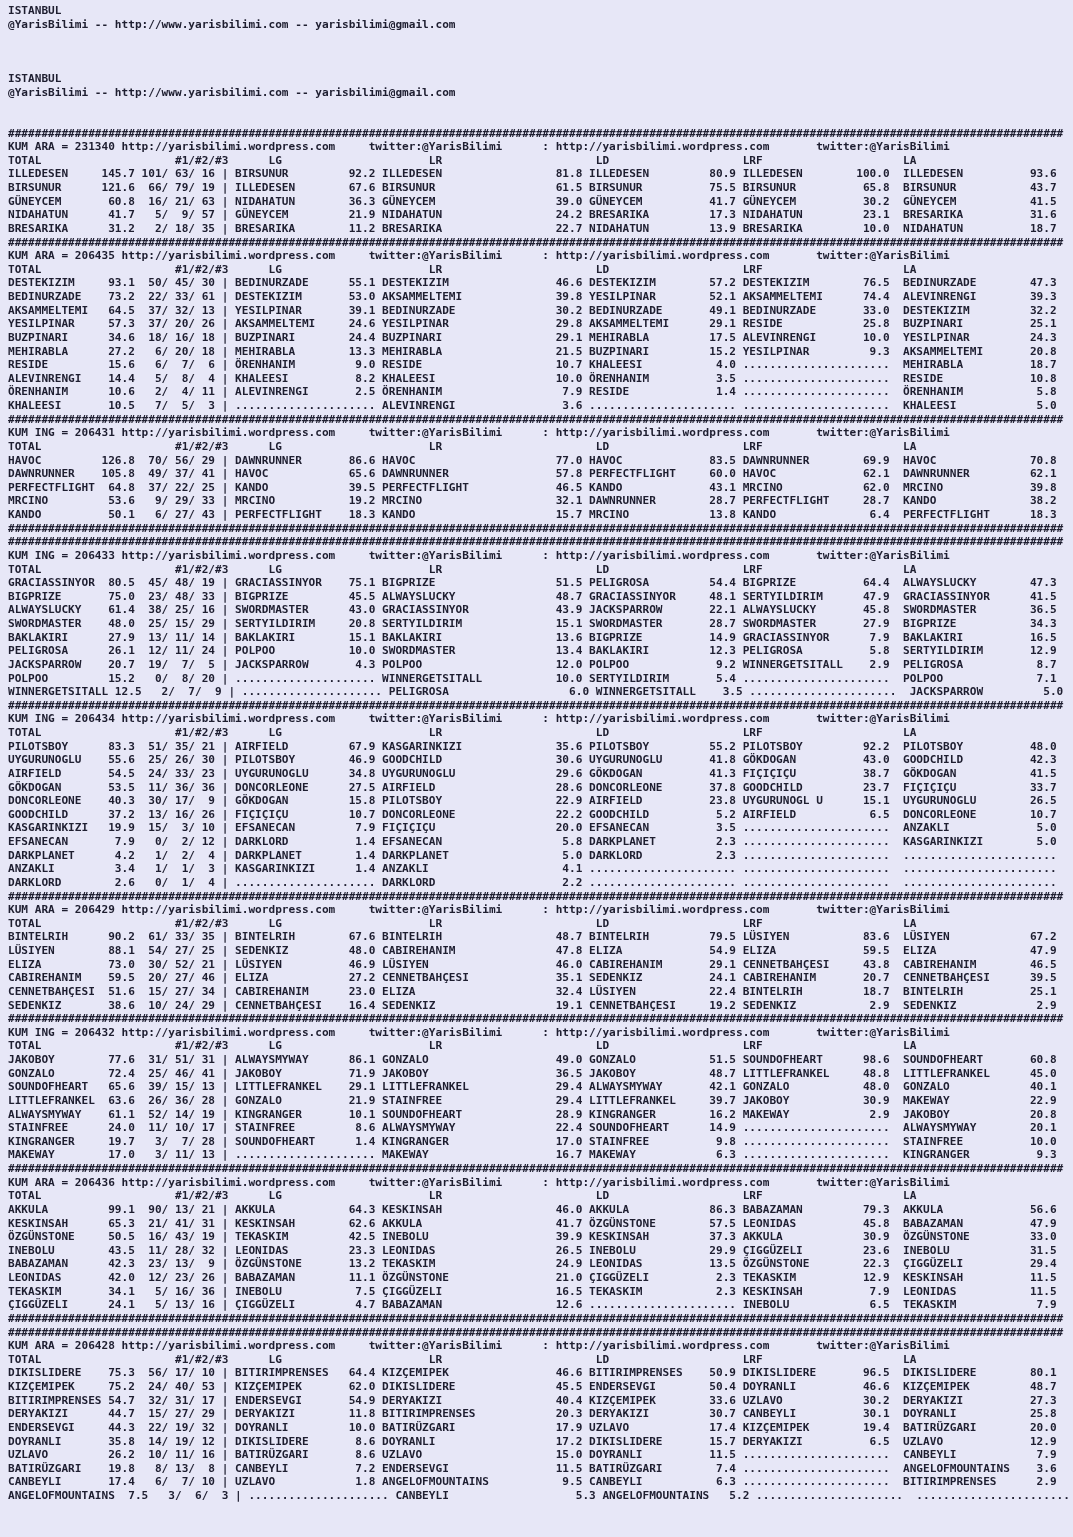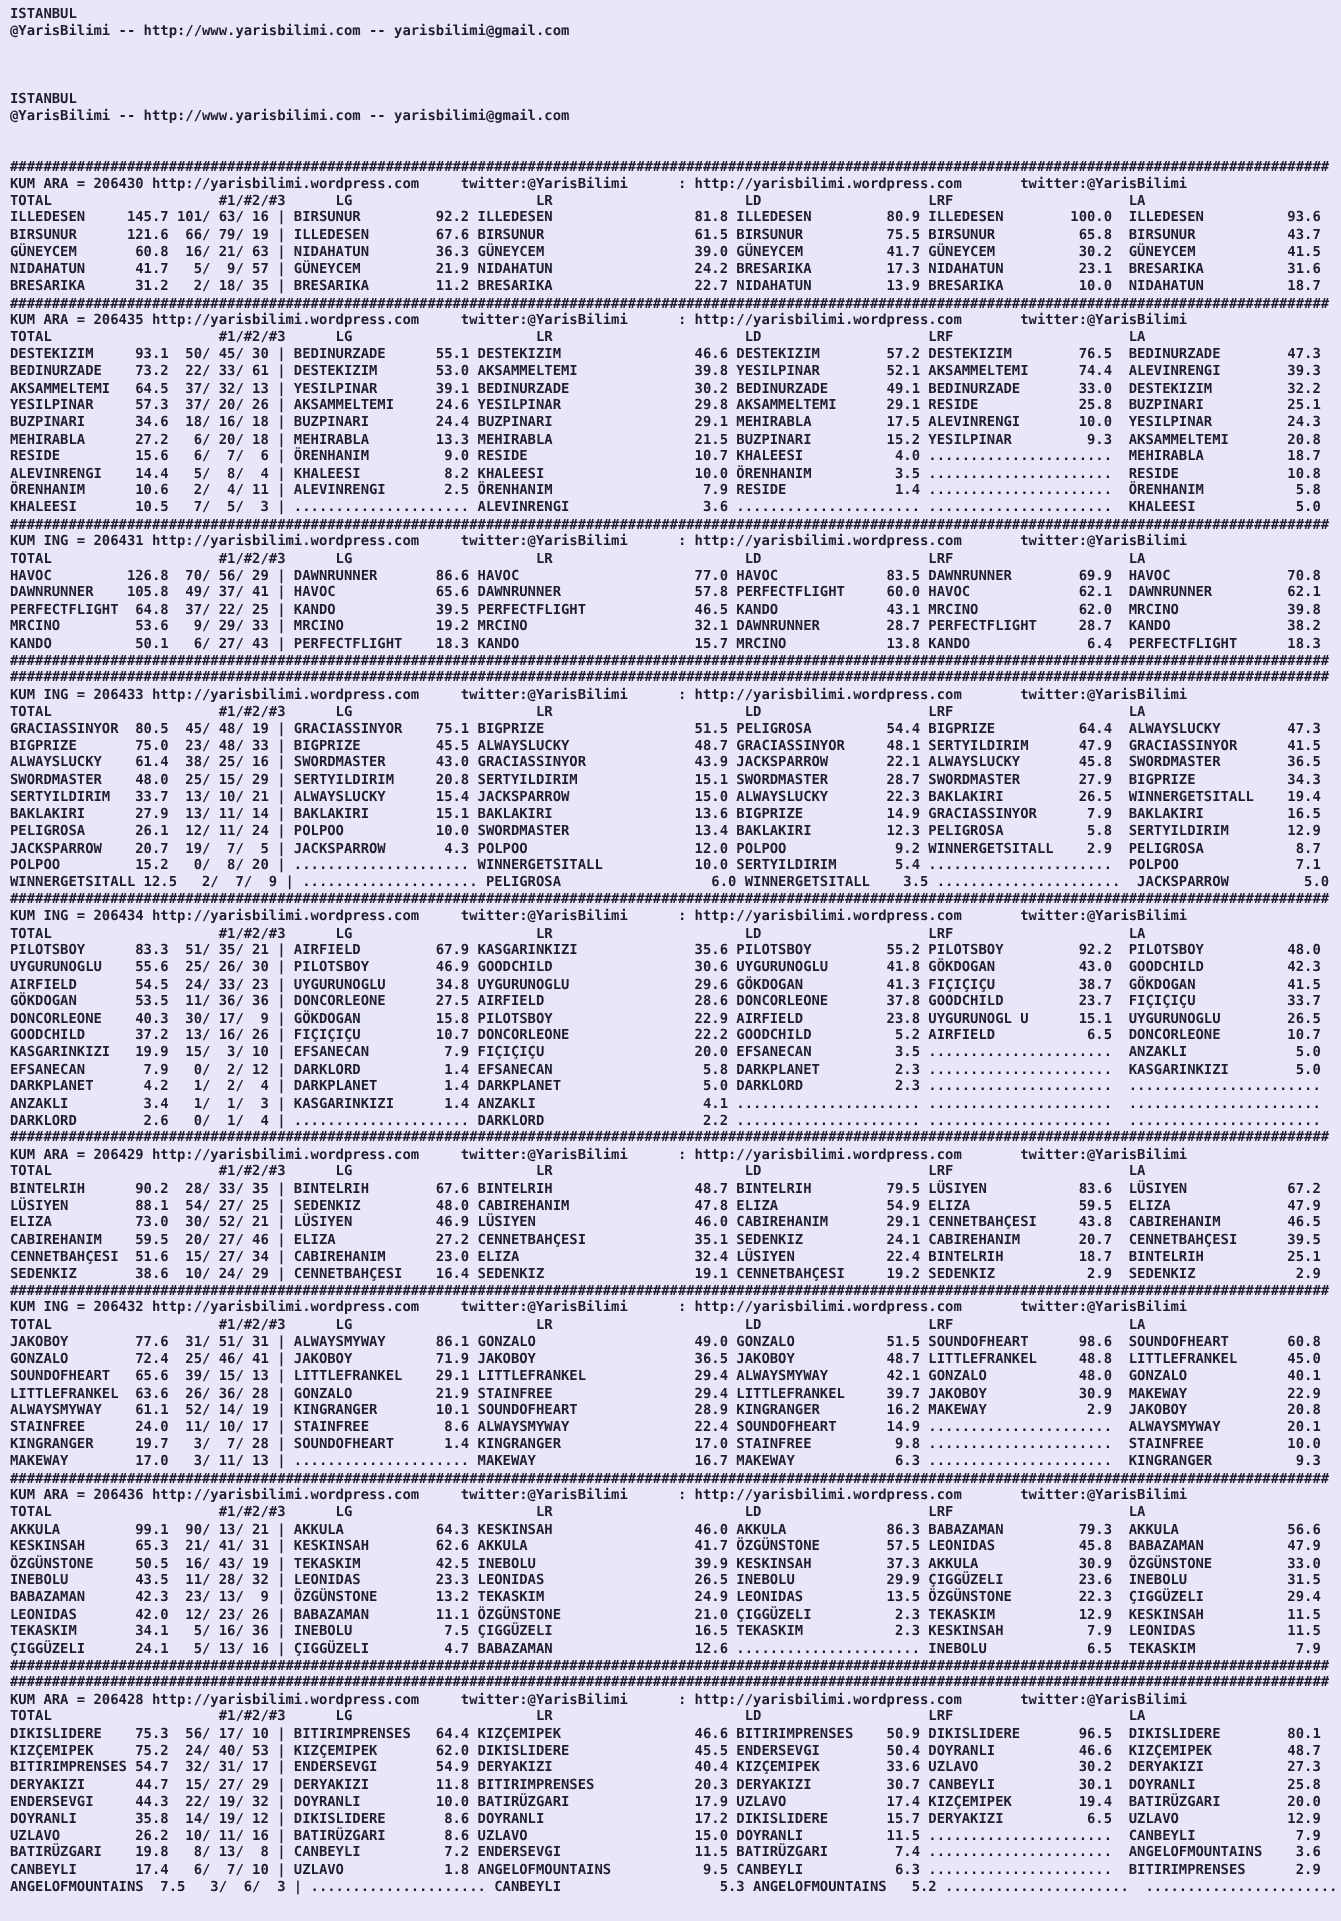--- a/index.html
+++ b/index.html
@@ -24,21 +24,21 @@
 
 <div class="screen">
   <div class="line">ISTANBUL</div>
   <div class="line">@YarisBilimi -- http://www.yarisbilimi.com -- yarisbilimi@gmail.com</div>
   <div class="spacer-3"></div>
   <div class="line">ISTANBUL</div>
   <div class="line">@YarisBilimi -- http://www.yarisbilimi.com -- yarisbilimi@gmail.com</div>
   <div class="spacer-2"></div>
   <div id="race-sections">
       <div class="line">##############################################################################################################################################################</div>
-      <div class="line">KUM ARA = 206430 http://yarisbilimi.wordpress.com     twitter:@YarisBilimi      : http://yarisbilimi.wordpress.com       twitter:@YarisBilimi</div>
+      <div class="line">KUM ARA = 231340 http://yarisbilimi.wordpress.com     twitter:@YarisBilimi      : http://yarisbilimi.wordpress.com       twitter:@YarisBilimi</div>
       <div class="line">TOTAL                    #1/#2/#3      LG                      LR                       LD                    LRF                     LA</div>
       <div class="line">ILLEDESEN     145.7 101/ 63/ 16 | BIRSUNUR         92.2 ILLEDESEN                 81.8 ILLEDESEN         80.9 ILLEDESEN        100.0  ILLEDESEN          93.6</div>
       <div class="line">BIRSUNUR      121.6  66/ 79/ 19 | ILLEDESEN        67.6 BIRSUNUR                  61.5 BIRSUNUR          75.5 BIRSUNUR          65.8  BIRSUNUR           43.7</div>
       <div class="line">GÜNEYCEM       60.8  16/ 21/ 63 | NIDAHATUN        36.3 GÜNEYCEM                  39.0 GÜNEYCEM          41.7 GÜNEYCEM          30.2  GÜNEYCEM           41.5</div>
       <div class="line">NIDAHATUN      41.7   5/  9/ 57 | GÜNEYCEM         21.9 NIDAHATUN                 24.2 BRESARIKA         17.3 NIDAHATUN         23.1  BRESARIKA          31.6</div>
       <div class="line">BRESARIKA      31.2   2/ 18/ 35 | BRESARIKA        11.2 BRESARIKA                 22.7 NIDAHATUN         13.9 BRESARIKA         10.0  NIDAHATUN          18.7</div>
       <div class="line">##############################################################################################################################################################</div>
       <div class="line">KUM ARA = 206435 http://yarisbilimi.wordpress.com     twitter:@YarisBilimi      : http://yarisbilimi.wordpress.com       twitter:@YarisBilimi</div>
       <div class="line">TOTAL                    #1/#2/#3      LG                      LR                       LD                    LRF                     LA</div>
       <div class="line">DESTEKIZIM     93.1  50/ 45/ 30 | BEDINURZADE      55.1 DESTEKIZIM                46.6 DESTEKIZIM        57.2 DESTEKIZIM        76.5  BEDINURZADE        47.3</div>
@@ -60,21 +60,20 @@
       <div class="line">MRCINO         53.6   9/ 29/ 33 | MRCINO           19.2 MRCINO                    32.1 DAWNRUNNER        28.7 PERFECTFLIGHT     28.7  KANDO              38.2</div>
       <div class="line">KANDO          50.1   6/ 27/ 43 | PERFECTFLIGHT    18.3 KANDO                     15.7 MRCINO            13.8 KANDO              6.4  PERFECTFLIGHT      18.3</div>
       <div class="line">##############################################################################################################################################################</div>
       <div class="line">##############################################################################################################################################################</div>
       <div class="line">KUM ING = 206433 http://yarisbilimi.wordpress.com     twitter:@YarisBilimi      : http://yarisbilimi.wordpress.com       twitter:@YarisBilimi</div>
       <div class="line">TOTAL                    #1/#2/#3      LG                      LR                       LD                    LRF                     LA</div>
       <div class="line">GRACIASSINYOR  80.5  45/ 48/ 19 | GRACIASSINYOR    75.1 BIGPRIZE                  51.5 PELIGROSA         54.4 BIGPRIZE          64.4  ALWAYSLUCKY        47.3</div>
       <div class="line">BIGPRIZE       75.0  23/ 48/ 33 | BIGPRIZE         45.5 ALWAYSLUCKY               48.7 GRACIASSINYOR     48.1 SERTYILDIRIM      47.9  GRACIASSINYOR      41.5</div>
       <div class="line">ALWAYSLUCKY    61.4  38/ 25/ 16 | SWORDMASTER      43.0 GRACIASSINYOR             43.9 JACKSPARROW       22.1 ALWAYSLUCKY       45.8  SWORDMASTER        36.5</div>
       <div class="line">SWORDMASTER    48.0  25/ 15/ 29 | SERTYILDIRIM     20.8 SERTYILDIRIM              15.1 SWORDMASTER       28.7 SWORDMASTER       27.9  BIGPRIZE           34.3</div>
-      <div class="line">SERTYILDIRIM   33.7  13/ 10/ 21 | ALWAYSLUCKY      15.4 JACKSPARROW               15.0 ALWAYSLUCKY       22.3 BAKLAKIRI         26.5  WINNERGETSITALL    19.4</div>
       <div class="line">BAKLAKIRI      27.9  13/ 11/ 14 | BAKLAKIRI        15.1 BAKLAKIRI                 13.6 BIGPRIZE          14.9 GRACIASSINYOR      7.9  BAKLAKIRI          16.5</div>
       <div class="line">PELIGROSA      26.1  12/ 11/ 24 | POLPOO           10.0 SWORDMASTER               13.4 BAKLAKIRI         12.3 PELIGROSA          5.8  SERTYILDIRIM       12.9</div>
       <div class="line">JACKSPARROW    20.7  19/  7/  5 | JACKSPARROW       4.3 POLPOO                    12.0 POLPOO             9.2 WINNERGETSITALL    2.9  PELIGROSA           8.7</div>
       <div class="line">POLPOO         15.2   0/  8/ 20 | ..................... WINNERGETSITALL           10.0 SERTYILDIRIM       5.4 ......................  POLPOO              7.1</div>
       <div class="line">WINNERGETSITALL 12.5   2/  7/  9 | ..................... PELIGROSA                  6.0 WINNERGETSITALL    3.5 ......................  JACKSPARROW         5.0</div>
       <div class="line">##############################################################################################################################################################</div>
       <div class="line">KUM ING = 206434 http://yarisbilimi.wordpress.com     twitter:@YarisBilimi      : http://yarisbilimi.wordpress.com       twitter:@YarisBilimi</div>
       <div class="line">TOTAL                    #1/#2/#3      LG                      LR                       LD                    LRF                     LA</div>
       <div class="line">PILOTSBOY      83.3  51/ 35/ 21 | AIRFIELD         67.9 KASGARINKIZI              35.6 PILOTSBOY         55.2 PILOTSBOY         92.2  PILOTSBOY          48.0</div>
       <div class="line">UYGURUNOGLU    55.6  25/ 26/ 30 | PILOTSBOY        46.9 GOODCHILD                 30.6 UYGURUNOGLU       41.8 GÖKDOGAN          43.0  GOODCHILD          42.3</div>
@@ -83,21 +82,21 @@
       <div class="line">DONCORLEONE    40.3  30/ 17/  9 | GÖKDOGAN         15.8 PILOTSBOY                 22.9 AIRFIELD          23.8 UYGURUNOGL U      15.1  UYGURUNOGLU        26.5</div>
       <div class="line">GOODCHILD      37.2  13/ 16/ 26 | FIÇIÇIÇU         10.7 DONCORLEONE               22.2 GOODCHILD          5.2 AIRFIELD           6.5  DONCORLEONE        10.7</div>
       <div class="line">KASGARINKIZI   19.9  15/  3/ 10 | EFSANECAN         7.9 FIÇIÇIÇU                  20.0 EFSANECAN          3.5 ......................  ANZAKLI             5.0</div>
       <div class="line">EFSANECAN       7.9   0/  2/ 12 | DARKLORD          1.4 EFSANECAN                  5.8 DARKPLANET         2.3 ......................  KASGARINKIZI        5.0</div>
       <div class="line">DARKPLANET      4.2   1/  2/  4 | DARKPLANET        1.4 DARKPLANET                 5.0 DARKLORD           2.3 ......................  .......................</div>
       <div class="line">ANZAKLI         3.4   1/  1/  3 | KASGARINKIZI      1.4 ANZAKLI                    4.1 ...................... ......................  .......................</div>
       <div class="line">DARKLORD        2.6   0/  1/  4 | ..................... DARKLORD                   2.2 ...................... ......................  .......................</div>
       <div class="line">##############################################################################################################################################################</div>
       <div class="line">KUM ARA = 206429 http://yarisbilimi.wordpress.com     twitter:@YarisBilimi      : http://yarisbilimi.wordpress.com       twitter:@YarisBilimi</div>
       <div class="line">TOTAL                    #1/#2/#3      LG                      LR                       LD                    LRF                     LA</div>
-      <div class="line">BINTELRIH      90.2  28/ 33/ 35 | BINTELRIH        67.6 BINTELRIH                 48.7 BINTELRIH         79.5 LÜSIYEN           83.6  LÜSIYEN            67.2</div>
+      <div class="line">BINTELRIH      90.2  61/ 33/ 35 | BINTELRIH        67.6 BINTELRIH                 48.7 BINTELRIH         79.5 LÜSIYEN           83.6  LÜSIYEN            67.2</div>
       <div class="line">LÜSIYEN        88.1  54/ 27/ 25 | SEDENKIZ         48.0 CABIREHANIM               47.8 ELIZA             54.9 ELIZA             59.5  ELIZA              47.9</div>
       <div class="line">ELIZA          73.0  30/ 52/ 21 | LÜSIYEN          46.9 LÜSIYEN                   46.0 CABIREHANIM       29.1 CENNETBAHÇESI     43.8  CABIREHANIM        46.5</div>
       <div class="line">CABIREHANIM    59.5  20/ 27/ 46 | ELIZA            27.2 CENNETBAHÇESI             35.1 SEDENKIZ          24.1 CABIREHANIM       20.7  CENNETBAHÇESI      39.5</div>
       <div class="line">CENNETBAHÇESI  51.6  15/ 27/ 34 | CABIREHANIM      23.0 ELIZA                     32.4 LÜSIYEN           22.4 BINTELRIH         18.7  BINTELRIH          25.1</div>
       <div class="line">SEDENKIZ       38.6  10/ 24/ 29 | CENNETBAHÇESI    16.4 SEDENKIZ                  19.1 CENNETBAHÇESI     19.2 SEDENKIZ           2.9  SEDENKIZ            2.9</div>
       <div class="line">##############################################################################################################################################################</div>
       <div class="line">KUM ING = 206432 http://yarisbilimi.wordpress.com     twitter:@YarisBilimi      : http://yarisbilimi.wordpress.com       twitter:@YarisBilimi</div>
       <div class="line">TOTAL                    #1/#2/#3      LG                      LR                       LD                    LRF                     LA</div>
       <div class="line">JAKOBOY        77.6  31/ 51/ 31 | ALWAYSMYWAY      86.1 GONZALO                   49.0 GONZALO           51.5 SOUNDOFHEART      98.6  SOUNDOFHEART       60.8</div>
       <div class="line">GONZALO        72.4  25/ 46/ 41 | JAKOBOY          71.9 JAKOBOY                   36.5 JAKOBOY           48.7 LITTLEFRANKEL     48.8  LITTLEFRANKEL      45.0</div>

